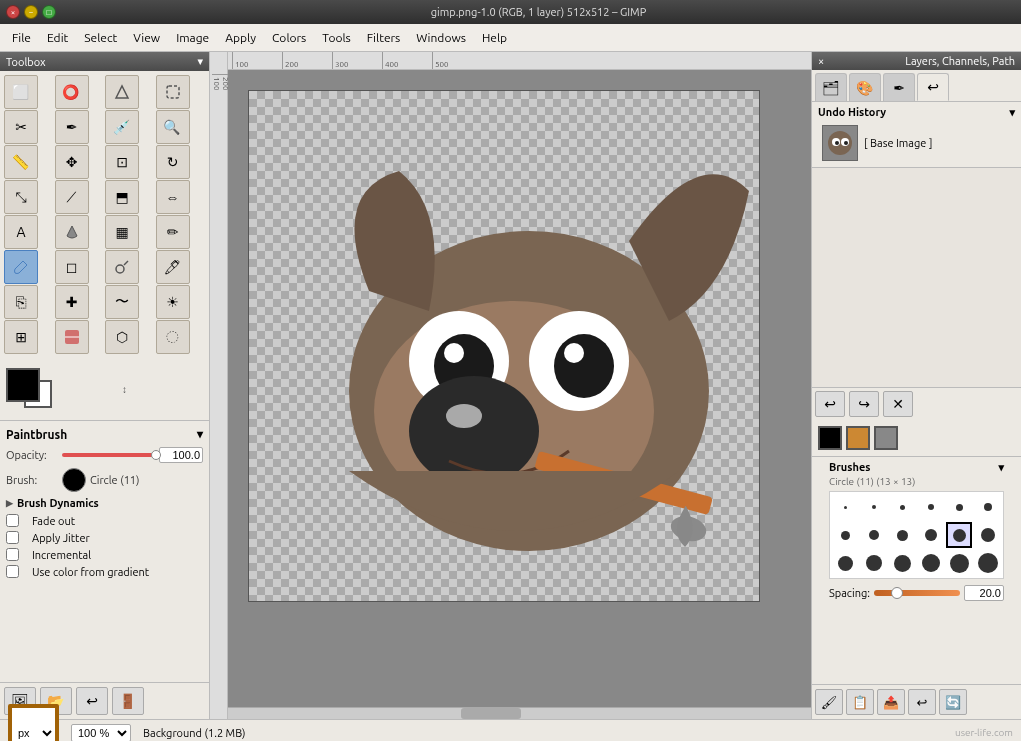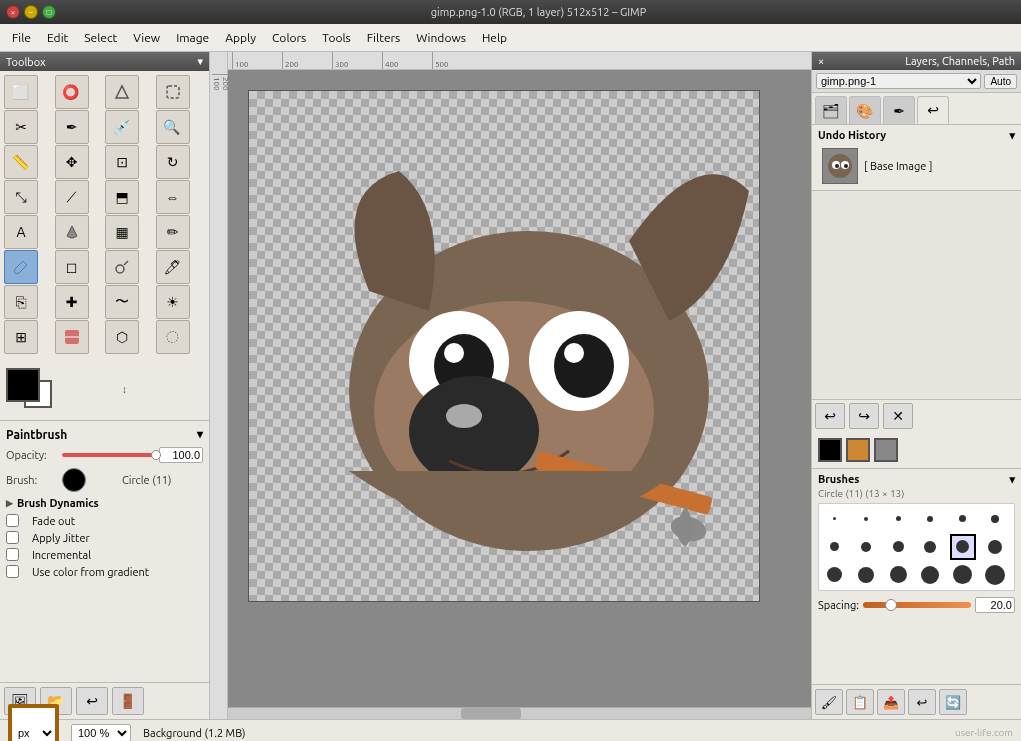--- a/index.html
+++ b/index.html
@@ -175,21 +175,21 @@
       padding: 1px 2px;
       text-align: right;
     }
     .brush-preview {
       width: 24px; height: 24px;
       border: 1px solid #888;
       border-radius: 50%;
       background: #000;
       flex-shrink: 0;
     }
-    .brush-label { font-size: 11px; color: #333; margin-left: 32px; }
+    .brush-label { font-size: 11px; color: #333; }
     .section-toggle {
       display: flex; align-items: center; gap: 4px;
       font-size: 11px; font-weight: bold; cursor: pointer;
       margin-bottom: 5px; margin-top: 2px;
     }
     .triangle { font-size: 9px; color: #555; }
     .checkbox-row {
       display: flex; align-items: center; gap: 13px;
       margin-bottom: 4px; font-size: 11px;
     }
@@ -324,21 +324,21 @@
     }
 
     .color-swatches-panel {
       display: flex; gap: 4px; padding: 6px;
       align-items: center; border-bottom: 1px solid #bbb;
     }
     .cswatch {
       width: 24px; height: 24px; border: 2px solid #555; cursor: pointer;
     }
 
-    .brushes-section { flex: 1; padding: 4px 6px; overflow: hidden; }
+    .brushes-section { flex: 1; padding: 4px 17px; overflow: hidden; }
     .brushes-title {
       font-size: 11px; font-weight: bold;
       display: flex; justify-content: space-between;
       margin-bottom: 2px;
     }
     .brushes-subtitle { font-size: 10px; color: #666; margin-bottom: 4px; }
     .brushes-grid {
       display: grid;
       grid-template-columns: repeat(6, 1fr);
       gap: 2px;
@@ -652,26 +652,20 @@
       </div>
     </div>
   </div>
 
   <div class="right-panel">
     <div class="right-panel-header">
       <span>×</span>
       <span>Layers, Channels, Path</span>
     </div>
 
-    <div style="display:flex;align-items:center;gap:3px;padding:3px 4px;background:#ddd;border-bottom:1px solid #bbb;">
-      <select style="flex:1;font-size:11px;border:1px solid #aaa;border-radius:2px;">
-        <option>gimp.png-1</option>
-      </select>
-      <button style="font-size:10px;padding:1px 5px;border:1px solid #aaa;border-radius:2px;background:#eee;">Auto</button>
-    </div>
 
     <div class="right-panel-tabs">
       <div class="rpanel-tab">🗂</div>
       <div class="rpanel-tab">🎨</div>
       <div class="rpanel-tab">✒</div>
       <div class="rpanel-tab active">↩</div>
     </div>
 
     <div class="undo-section">
       <div class="undo-title">

